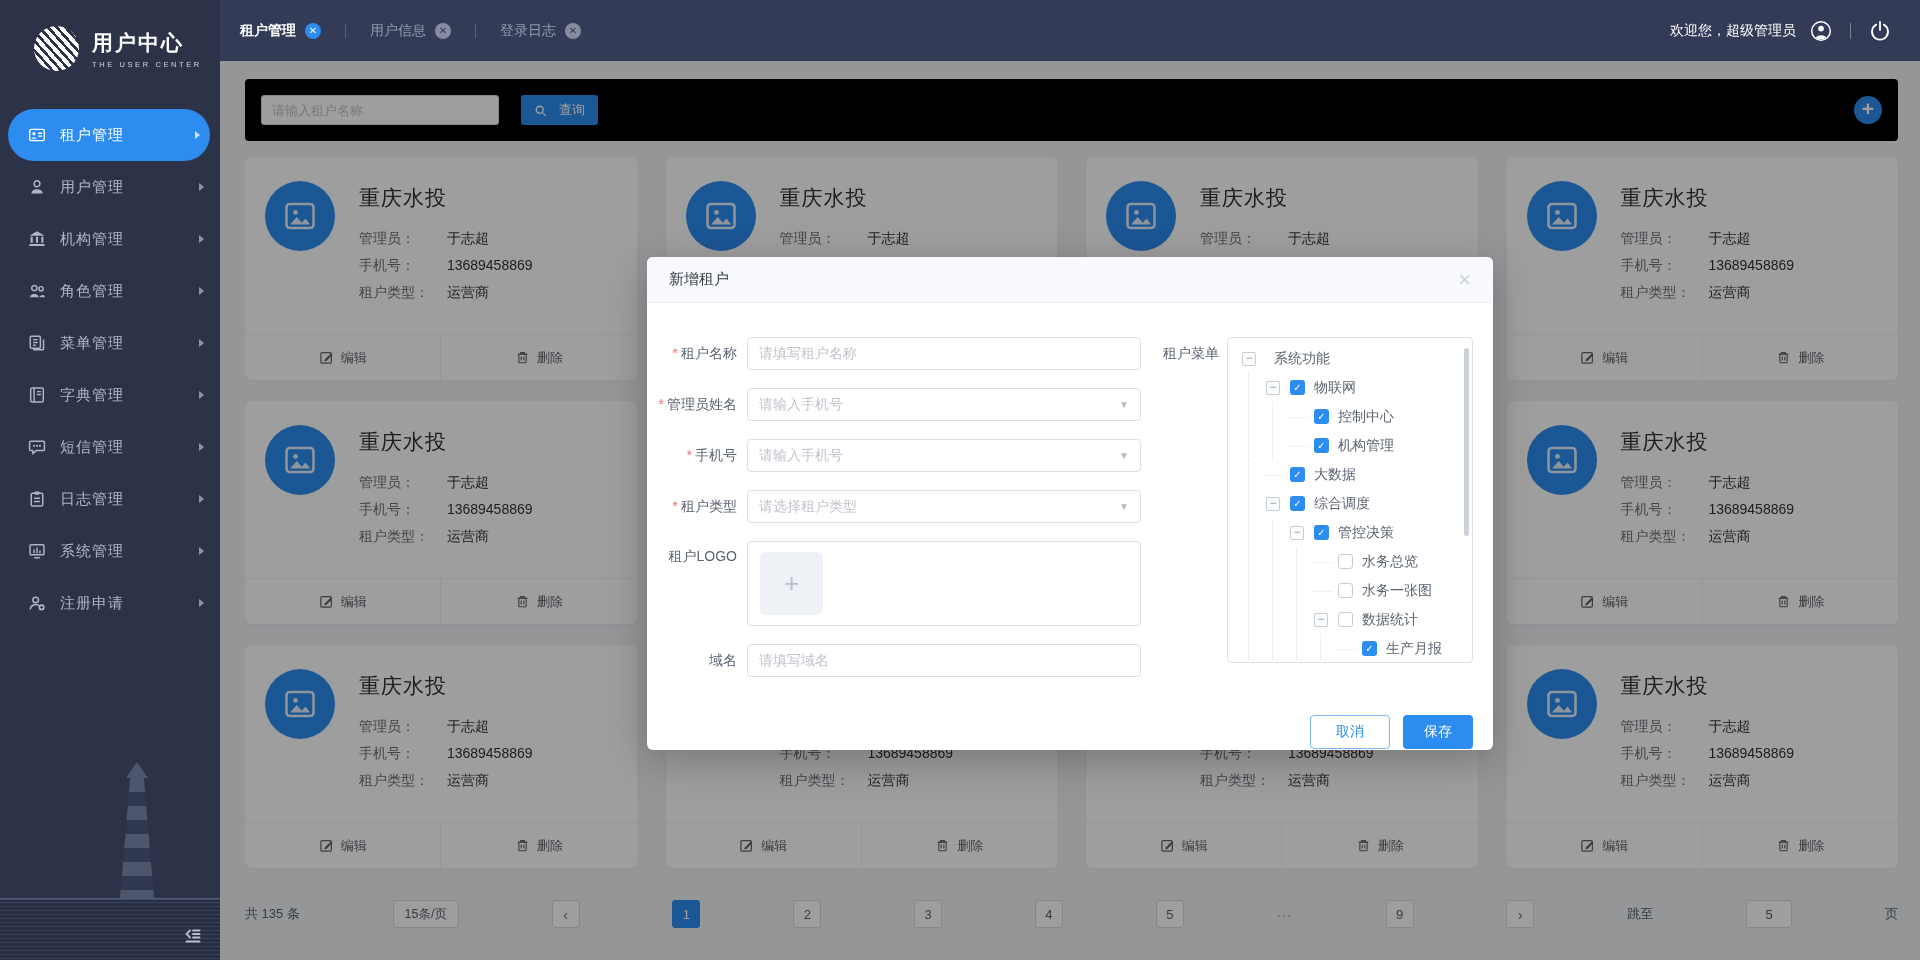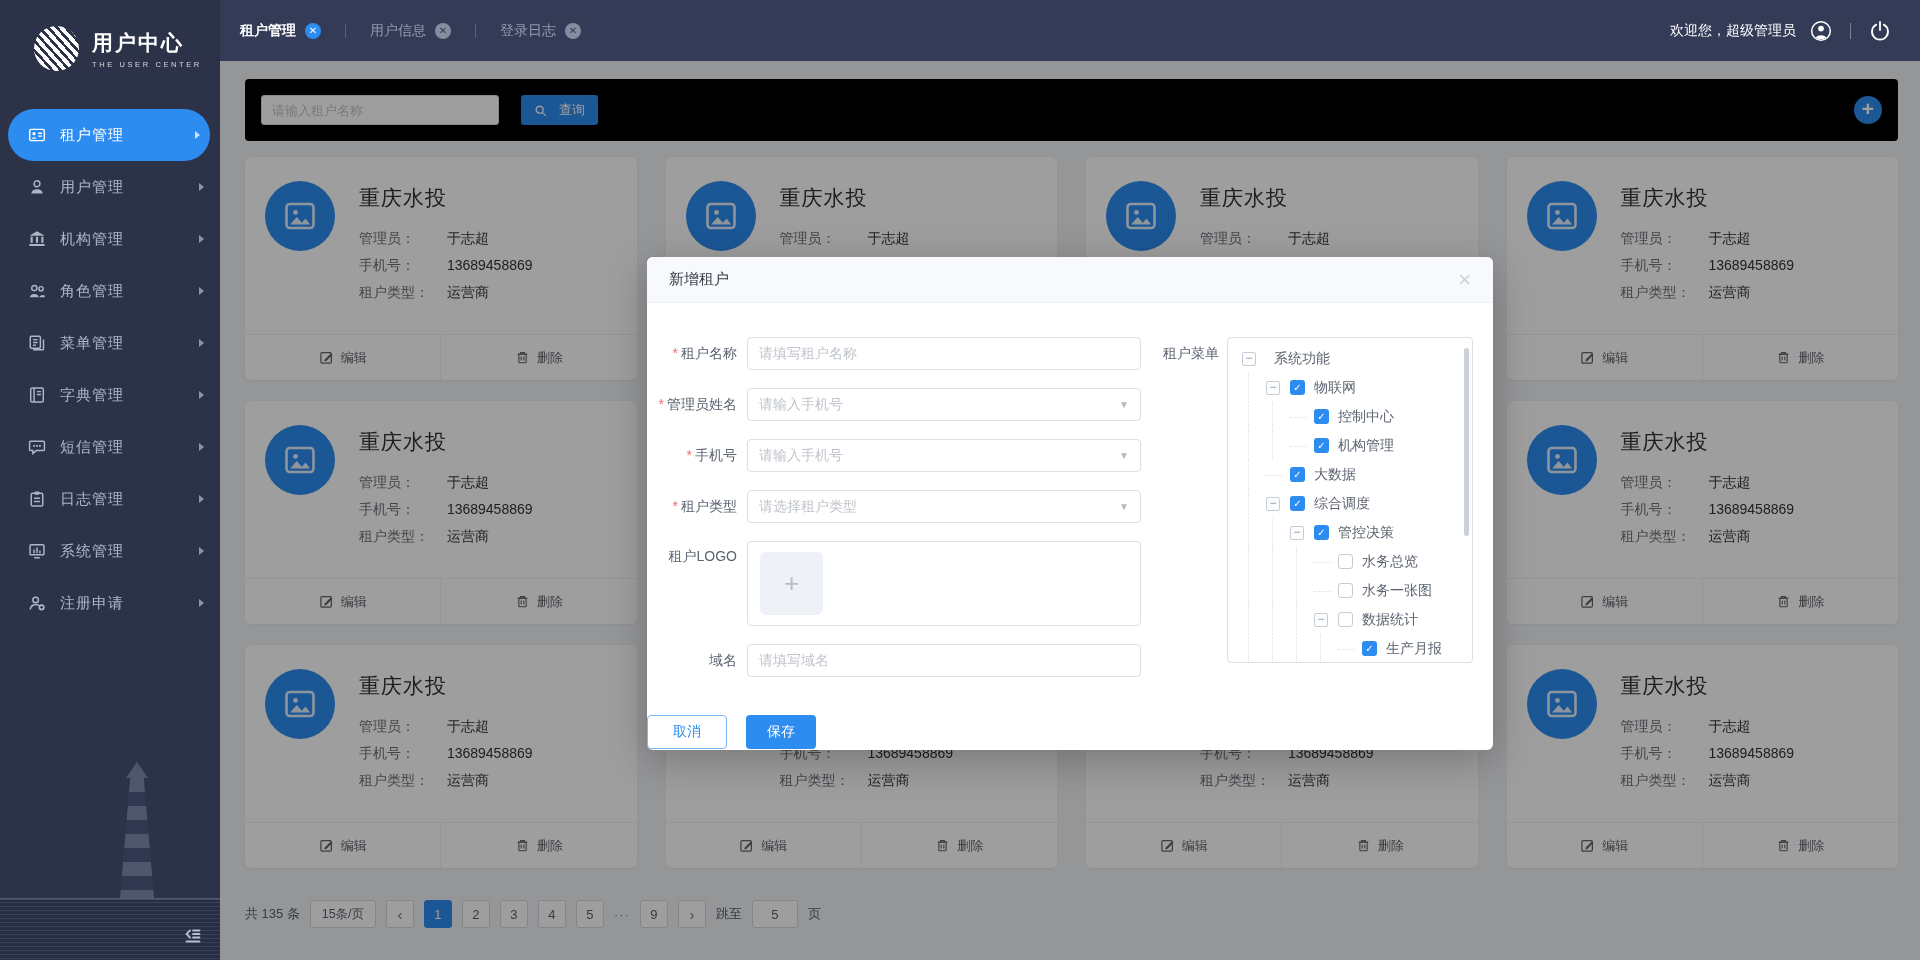--- a/index.html
+++ b/index.html
@@ -76,21 +76,21 @@
   .card-info{margin-left:24px;min-width:0}
   .card-title{font-size:21px;color:var(--txt);margin:3px 0 18px;letter-spacing:1px}
   .card-field{font-size:14px;margin-bottom:9px;white-space:nowrap}
   .cf-label{color:#6b7078;display:inline-block;width:84px}
   .cf-value{color:var(--txt)}
   .card-foot{position:absolute;left:0;right:0;bottom:0;height:46px;border-top:1px solid #eef0f4;display:flex}
   .cf-btn{flex:1;display:flex;align-items:center;justify-content:center;gap:7px;font-size:13px;color:#5f646c;cursor:pointer}
   .cf-btn + .cf-btn{border-left:1px solid #eef0f4}
   .cf-btn svg{width:15px;height:15px}
 
-  .pagination{margin-top:32px;display:flex;justify-content:flex-start;align-items:center;gap:10px;font-size:13px;color:#5a6170}
+  .pagination{margin-top:32px;display:flex;justify-content:space-between;align-items:center;gap:10px;font-size:13px;color:#5a6170}
   .pg-box{min-width:28px;height:28px;border:1px solid #d6d9e0;border-radius:3px;background:#fff;display:flex;align-items:center;
     justify-content:center;padding:4px 5px;cursor:pointer}
   .pg-size{width:66px;font-size:12.5px}
   .pg-page.active{background:var(--primary);border-color:var(--primary);color:#fff}
   .pg-dots{color:#7a8088;letter-spacing:1px}
   .pg-arrow{font-size:15px;color:#6b7178}
   .pg-jump-input{width:46px}
 
   
   .overlay{position:absolute;inset:0;background:rgba(0,0,0,.38);z-index:5}
@@ -123,21 +123,21 @@
   .t-indent{width:24px;height:29px;position:relative;flex-shrink:0}
   .t-indent::before{content:"";position:absolute;left:6px;top:0;bottom:0;border-left:1px dotted #dde2ea}
   .t-slot{width:24px;height:29px;position:relative;display:flex;align-items:center;flex-shrink:0}
   .t-slot.leaf::before{content:"";position:absolute;left:0;width:18px;top:50%;border-top:1px dotted #dde2ea}
   .t-exp{width:14px;height:14px;border:1px solid #c6ccd6;border-radius:2px;background:#fcfdfe;color:#959ca8;font-size:12px;
     line-height:11px;text-align:center;cursor:pointer;position:relative;z-index:1}
   .t-cb{width:15px;height:15px;border-radius:3px;margin-right:9px;flex-shrink:0;cursor:pointer}
   .t-cb.checked{background:var(--primary);color:#fff;font-size:10px;display:flex;align-items:center;justify-content:center;font-weight:bold}
   .t-cb.unchecked{border:1px solid #c6ccd6;background:#fff}
   .t-label.root{margin-left:8px}
-  .modal-foot{display:flex;justify-content:flex-start;gap:19px;padding:20px 20px 0 0}
+  .modal-foot{display:flex;justify-content:flex-end;gap:13px;padding:20px 20px 0 0}
   .btn-cancel{width:80px;height:34px;border:1px solid #7db6f4;color:var(--primary);background:#fff;border-radius:4px;font-size:14px;cursor:pointer;font-family:inherit}
   .btn-save{width:70px;height:34px;background:var(--primary);color:#fff;border:none;border-radius:4px;font-size:14px;cursor:pointer;font-family:inherit}
 </style>
 </head>
 <body>
 
 <div class="app">
 
   <aside class="sidebar">
     <div class="brand">

